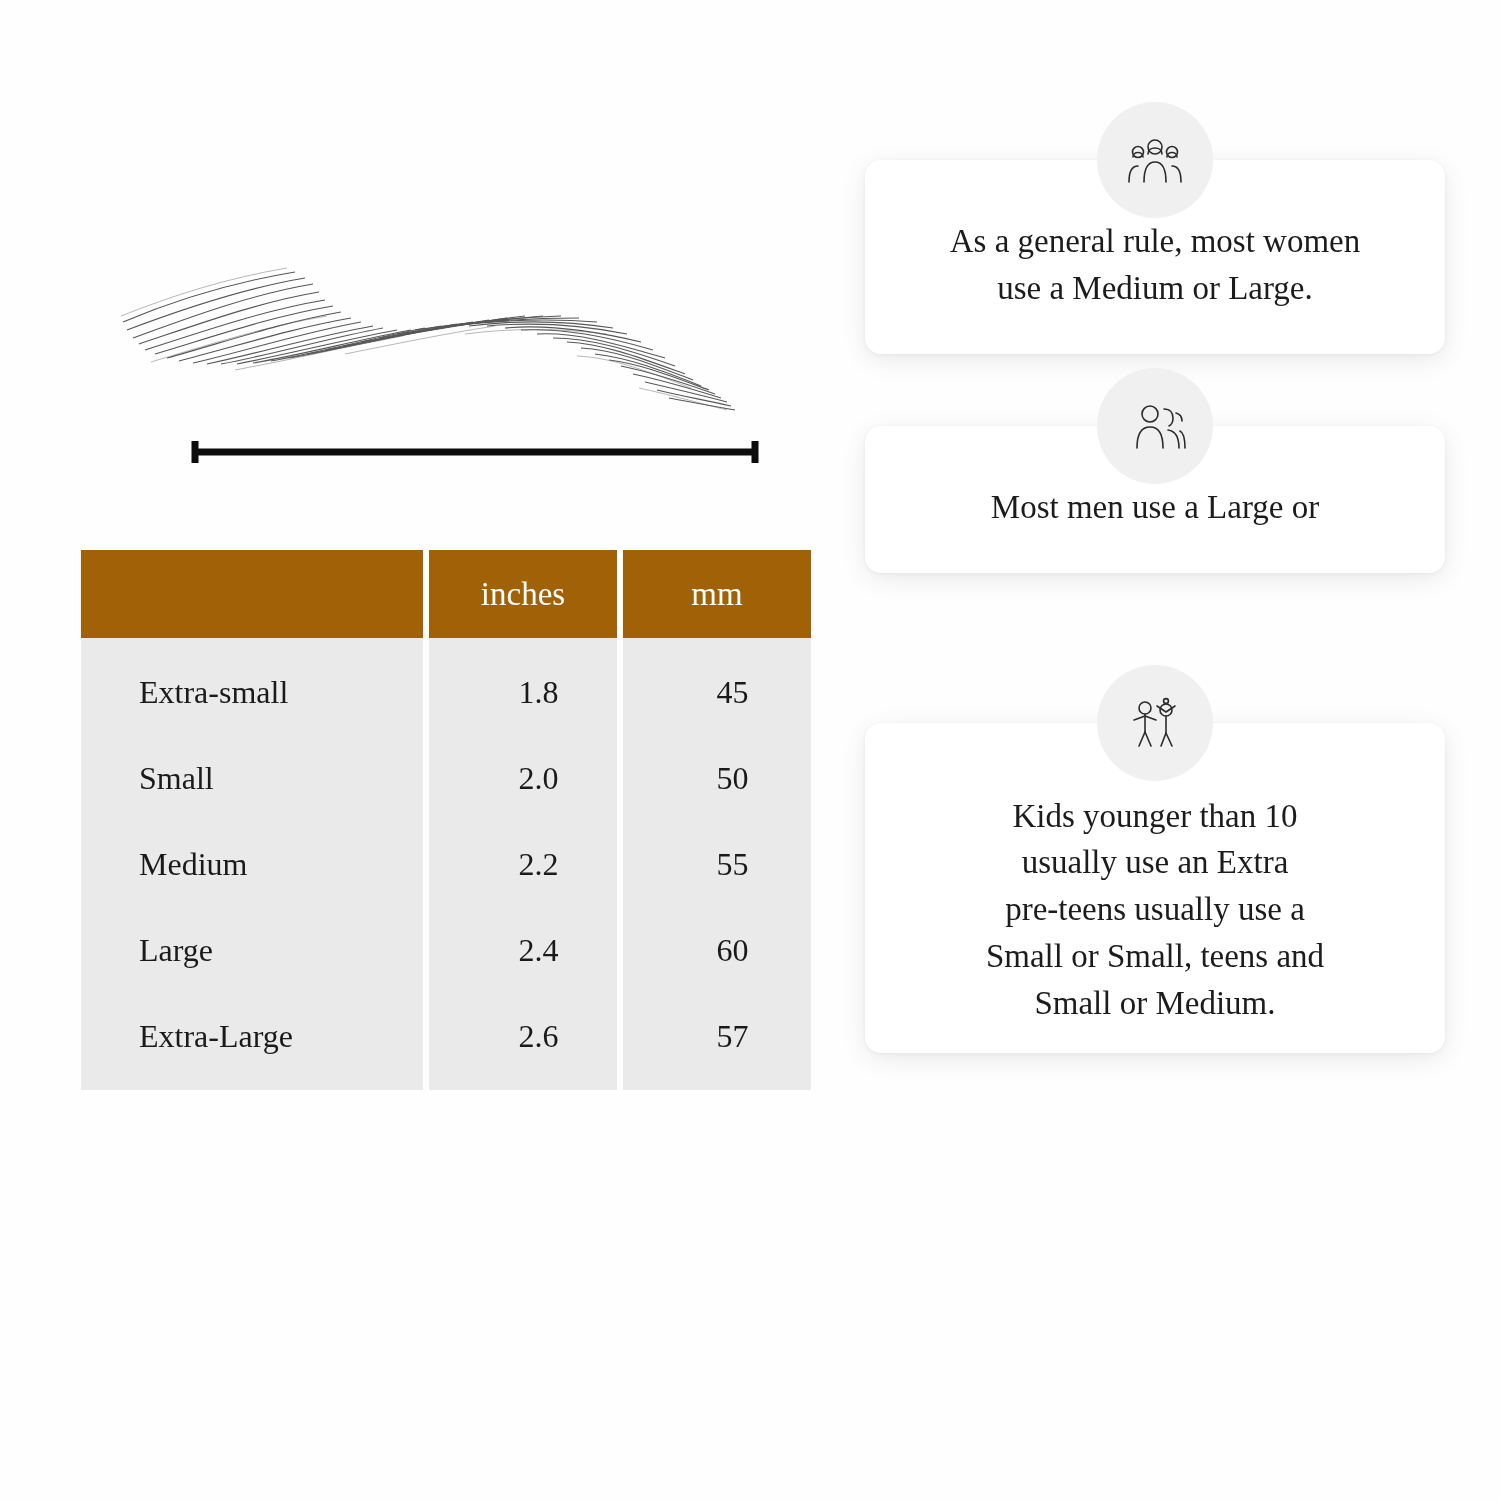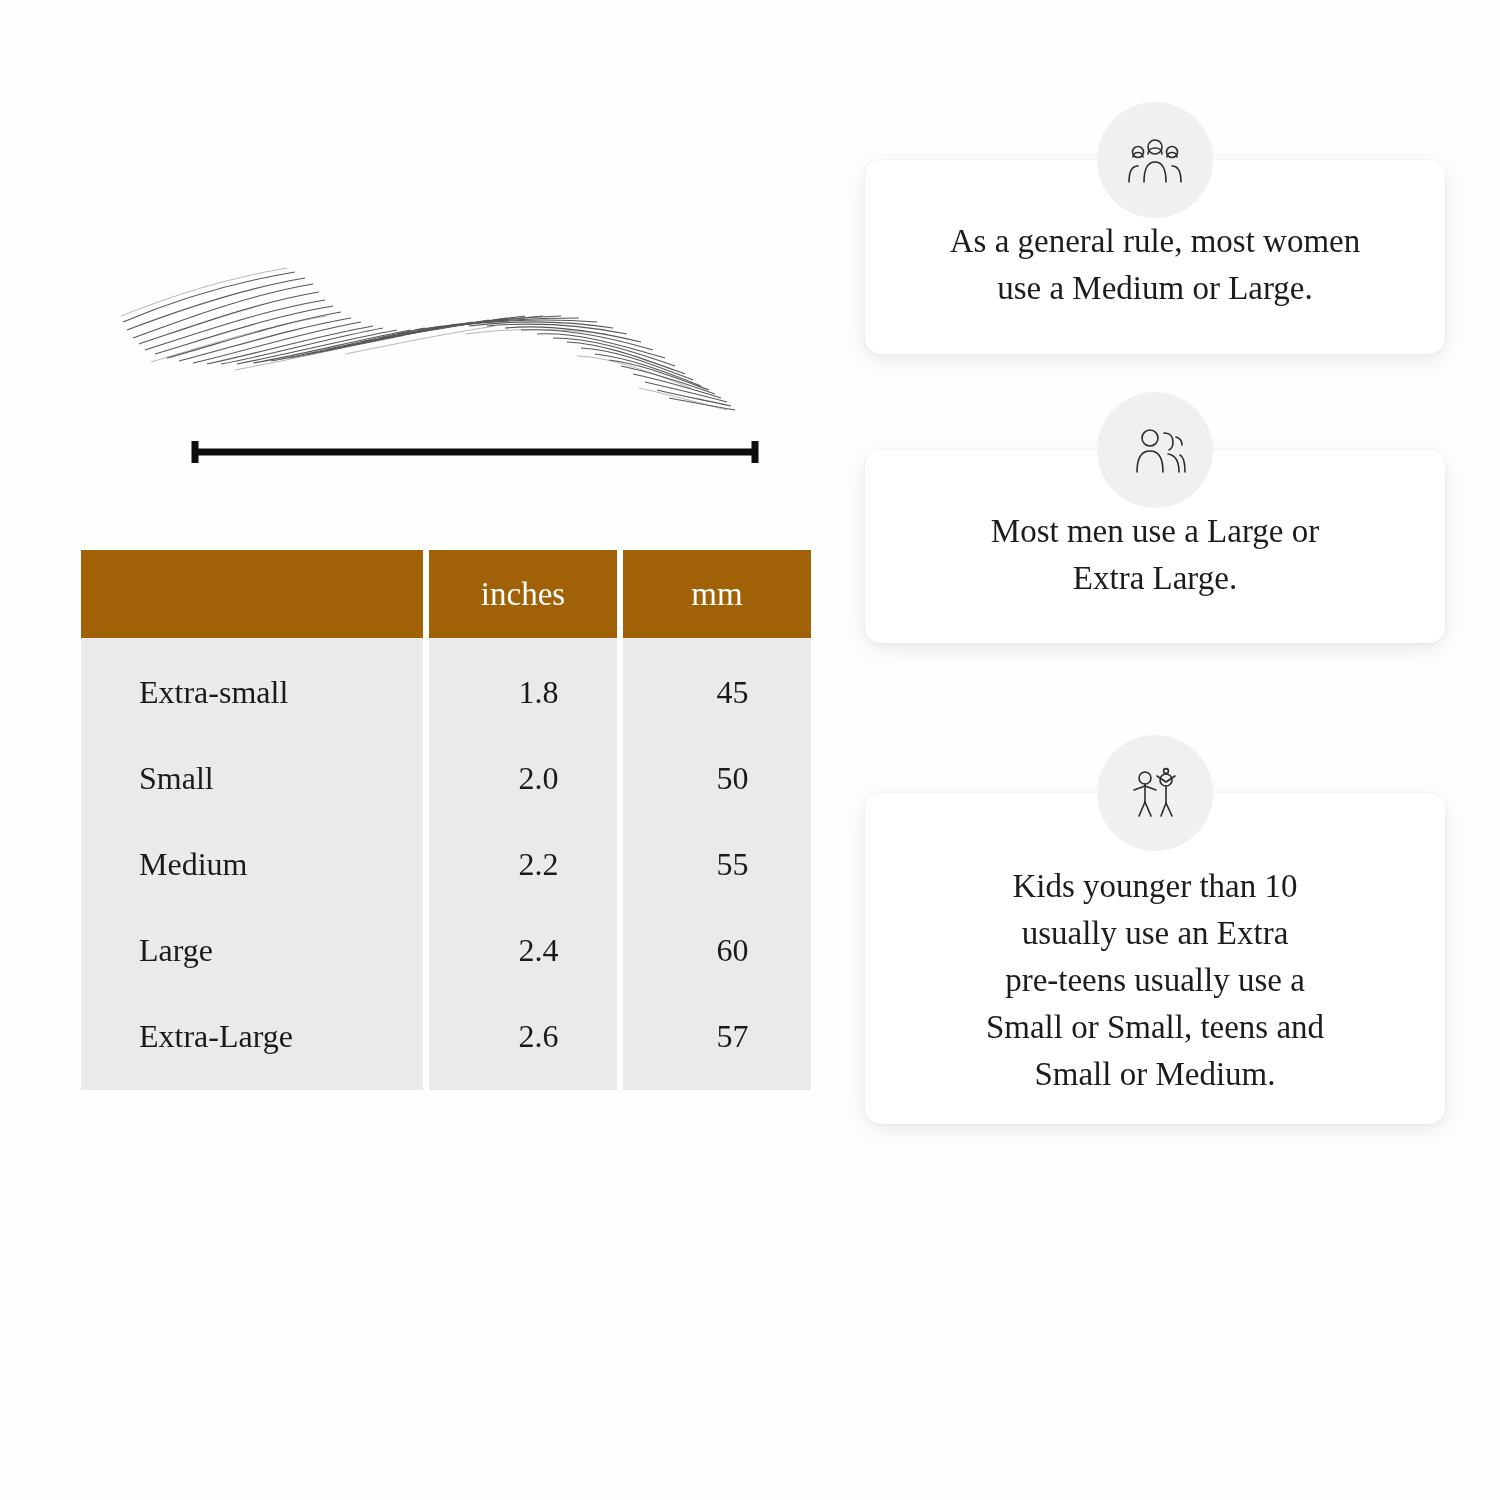--- a/index.html
+++ b/index.html
@@ -128,21 +128,21 @@
     width: 116px;
     height: 116px;
     border-radius: 50%;
     background: #f0f0f0;
     display: flex;
     align-items: center;
     justify-content: center;
   }
   .note-icon svg { display: block; }
 
-  .card-1 { margin-bottom: 96px; }
+  .card-1 { margin-bottom: 72px; }
   .card-2 { margin-bottom: 150px; }
   .card-3 { padding-top: 70px; padding-bottom: 26px; }
 </style>
 </head>
 <body>
 
 <div class="page">
 
   <div class="left-col">
 
@@ -274,21 +274,20 @@
           <circle cx="26" cy="14" r="8"></circle>
           <path d="M13 48 C 13 33, 18 27, 26 27 C 34 27, 39 33, 39 48"></path>
           <path d="M40 9 C 46 9, 49 13, 49 18 C 49 22, 47 25, 45 26"></path>
           <path d="M44 30 C 51 31, 55 37, 55 48"></path>
           <path d="M52 13 C 56 14, 58 17, 58 21"></path>
           <path d="M56 31 C 60 33, 61 39, 61 48"></path>
         </svg>
       </div>
       <div class="note-text">
         <div>Most men use a Large or</div>
-        <div>Extra Large.</div>
       </div>
     </div>
 
     <div class="note-card card-3">
       <div class="note-icon">
         <svg width="58" height="54" viewBox="0 0 58 54" fill="none" stroke="#2b2b2b" stroke-width="1.6" stroke-linecap="round" stroke-linejoin="round">
           <circle cx="19" cy="12" r="6"></circle>
           <path d="M19 18 L19 36"></path>
           <path d="M8 24 L19 20 L30 24"></path>
           <path d="M19 36 L13 50"></path>

